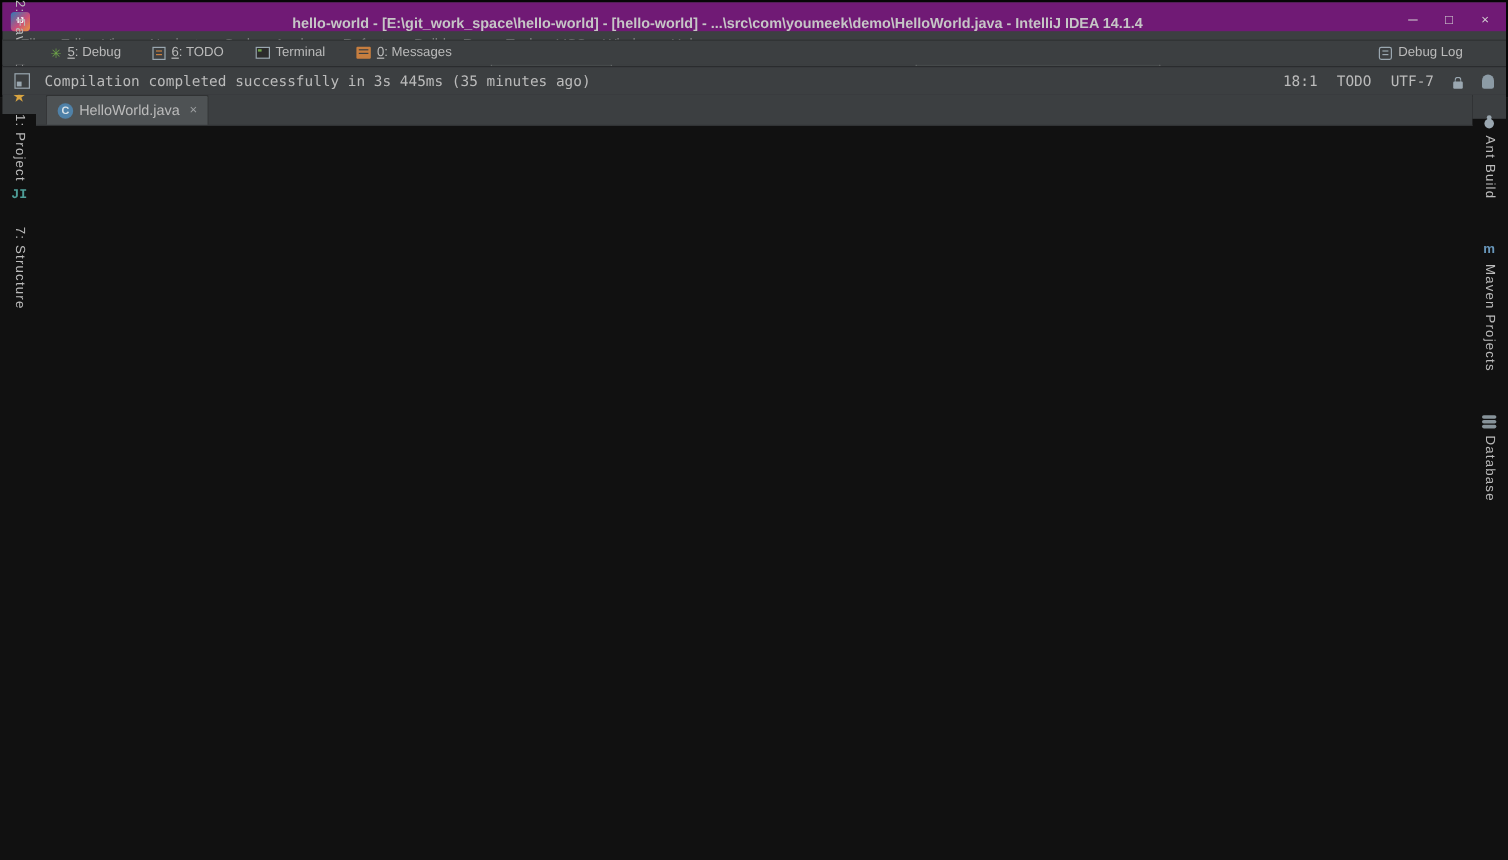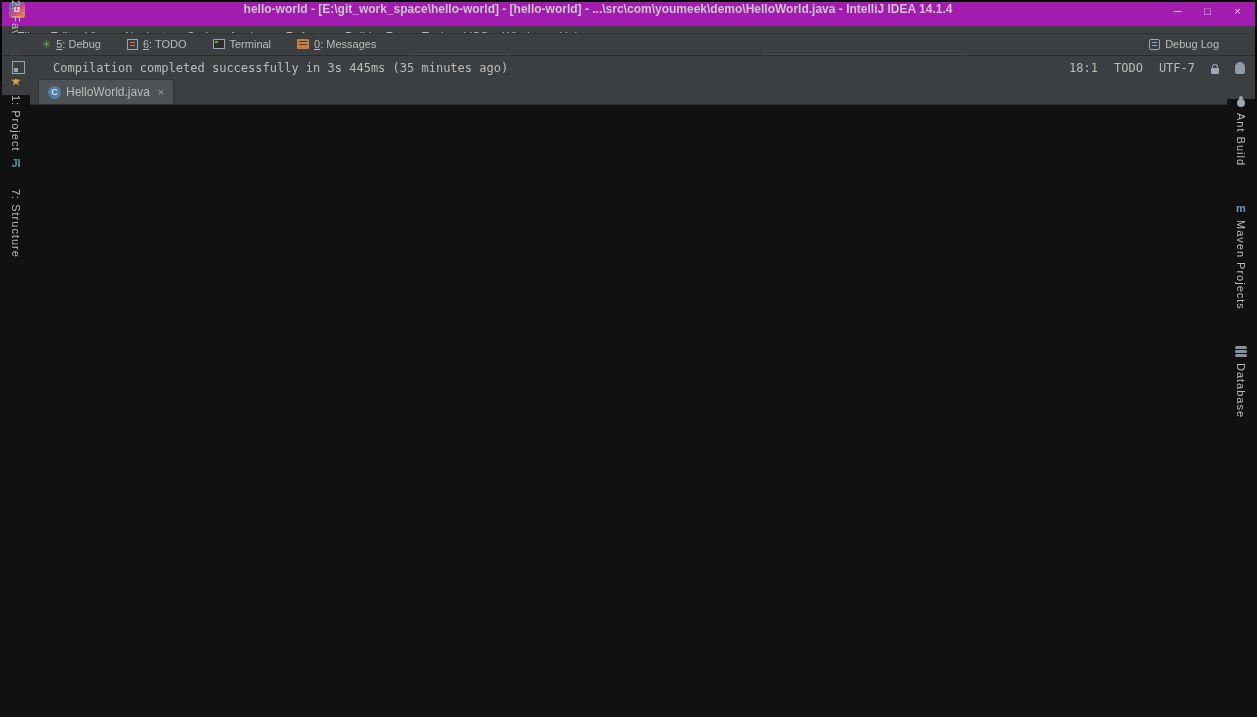--- a/index.html
+++ b/index.html
@@ -1,20 +1,20 @@
 <!DOCTYPE html>
 <html><head>
 <meta charset="utf-8">
 <style>
   html,body{margin:0;padding:0;width:1257px;height:717px;background:#111;overflow:hidden;
     font-family:"Liberation Sans",sans-serif;}
   .app{position:absolute;inset:0;border:2px solid #060606;background:#3C3F41;box-sizing:border-box;position:relative}
 
   
-  .titlebar{height:24px;background:#a21caf;display:flex;align-items:flex-start}
+  .titlebar{height:24px;background:#701a75;display:flex;align-items:flex-end}
   .title-logo{width:16px;height:16px;margin:0 7px;border-radius:3px;flex:none;
     background:linear-gradient(135deg,#2E7BB5,#C94E7C 55%,#E89B3C);
     color:#fff;font:bold 7px/16px "Liberation Sans",sans-serif;text-align:center}
   .title-text{flex:1;text-align:center;color:#C6C6C6;font-size:12px;font-weight:bold;
     white-space:nowrap;overflow:hidden}
   .win-controls{display:flex;gap:3px;margin-right:4px;flex:none}
   .win-btn{width:27px;height:18px;color:#D4D4D4;font-size:11px;line-height:18px;text-align:center}
 
   
   .menubar{height:22px;display:flex;align-items:center;padding-left:8px;color:#BBBBBB;font-size:12px}
@@ -62,21 +62,21 @@
     color:#BBBBBB;font-size:11px;box-sizing:border-box}
   .bbtn{display:inline-flex;align-items:center;gap:5px}
   .bbtn u,.blabel u{text-decoration:underline}
   .bglyph{font-size:11px}
   .eventlog{margin-left:auto;margin-right:36px;display:inline-flex;align-items:center;gap:5px}
 
   
   .statusbar{position:absolute;left:0;right:0;bottom:0;height:24px;background:#3C3F41;
     border-top:1px solid #2A2C2E;display:flex;align-items:center;padding:0 10px;
     color:#BBBBBB;box-sizing:border-box}
-  .status-msg{margin-left:28px;font:12px "DejaVu Sans Mono",monospace;white-space:nowrap}
+  .status-msg{margin-left:12px;font:12px "DejaVu Sans Mono",monospace;white-space:nowrap}
   .status-right{margin-left:auto;display:flex;align-items:center;gap:16px;
     font:12px "DejaVu Sans Mono",monospace}
 
   
   .sh{display:inline-block;position:relative;box-sizing:border-box}
   .sh-folder{width:14px;height:10px;background:#BE9117;border-radius:1px;margin-top:3px}
   .sh-folder::before{content:"";position:absolute;top:-3px;left:0;width:6px;height:3px;background:#BE9117;border-radius:1px 1px 0 0}
   .sh-save{width:12px;height:12px;background:#8C9BA5;border-radius:1px}
   .sh-save::before{content:"";position:absolute;top:0;left:3px;width:6px;height:4px;background:#3C3F41}
   .sh-save::after{content:"";position:absolute;bottom:1px;left:2px;width:8px;height:5px;background:#5A646B}
@@ -209,21 +209,21 @@
     <span class="toolbar-search">
       <span class="sh sh-find"></span>
     </span>
   </div>
 
   <div class="main">
 
     <div class="left-strip">
         <div class="strip-btn">
           <span class="vlabel">1: Project</span>
-          <span class="sglyph" style="color: rgb(78, 158, 152);">JI</span>
+          <span class="sglyph" style="color: rgb(78, 158, 152); font-family: Liberation Mono, monospace;">JI</span>
         </div>
         <div class="strip-btn">
           <span class="vlabel">7: Structure</span>
         </div>
         <div class="strip-btn strip-bottom">
           <span class="vlabel">2: Favorites</span>
           <span class="sglyph" style="color: rgb(216, 164, 65);">★</span>
         </div>
       </div>
 

